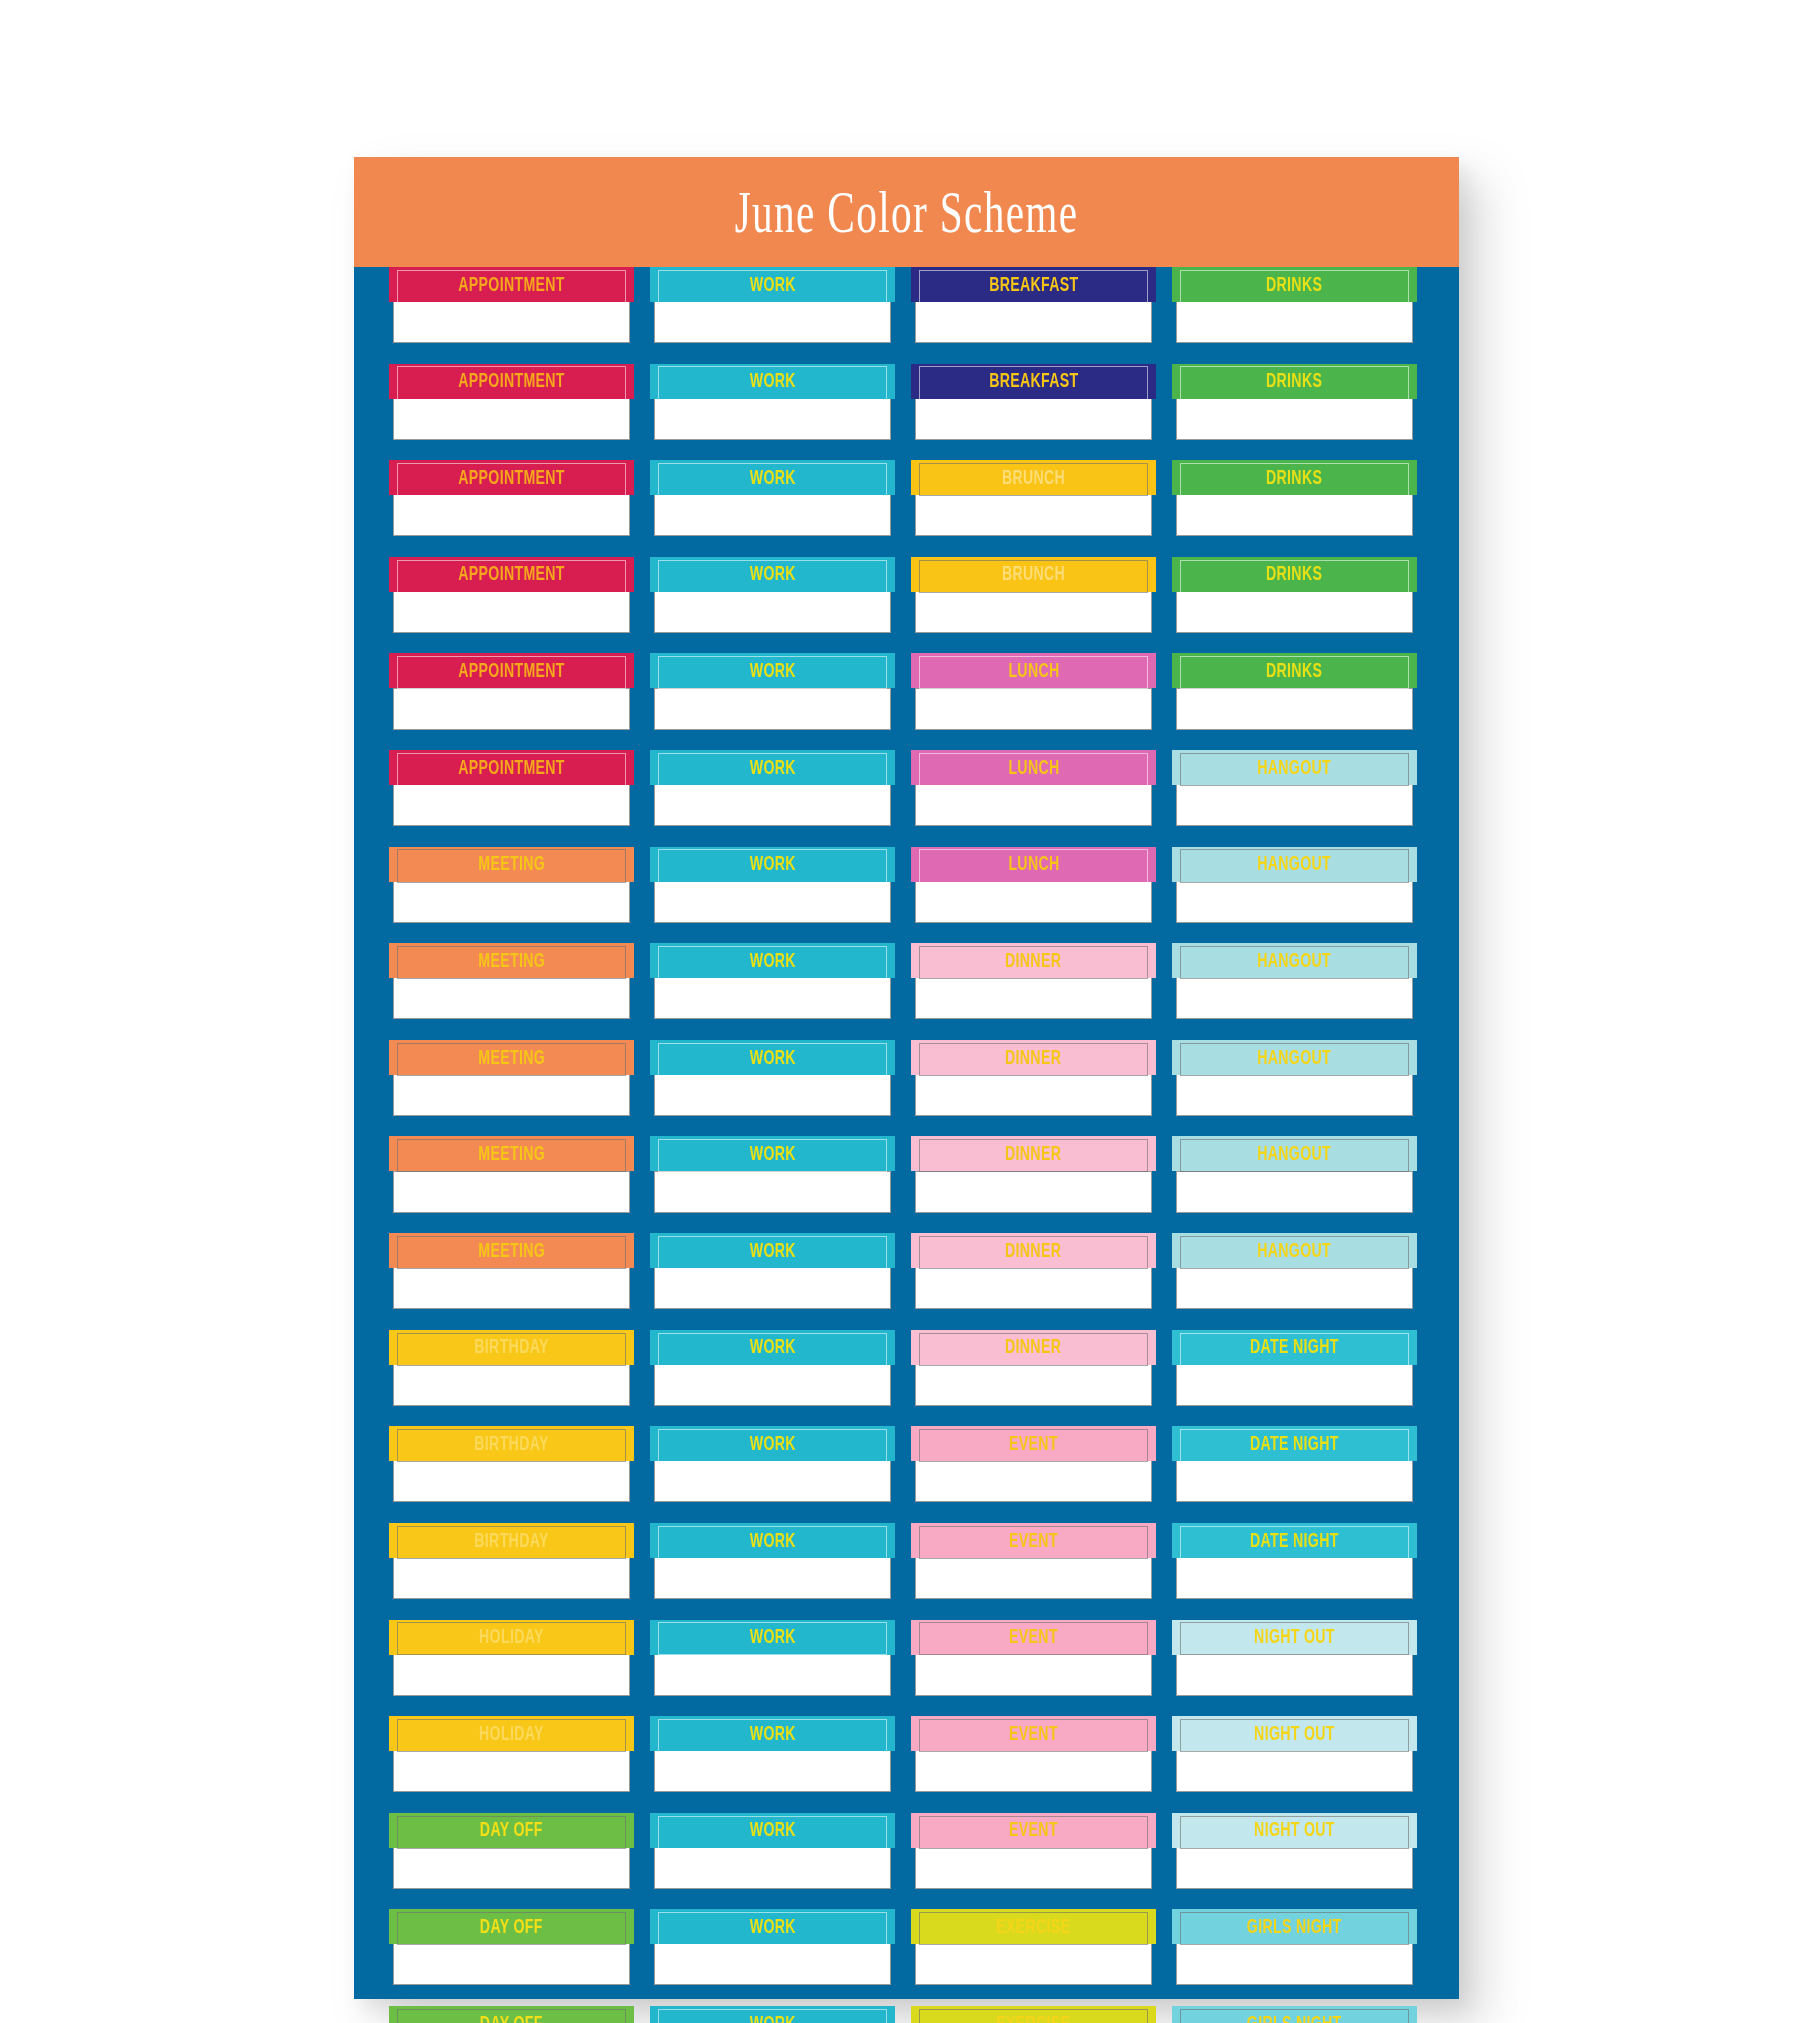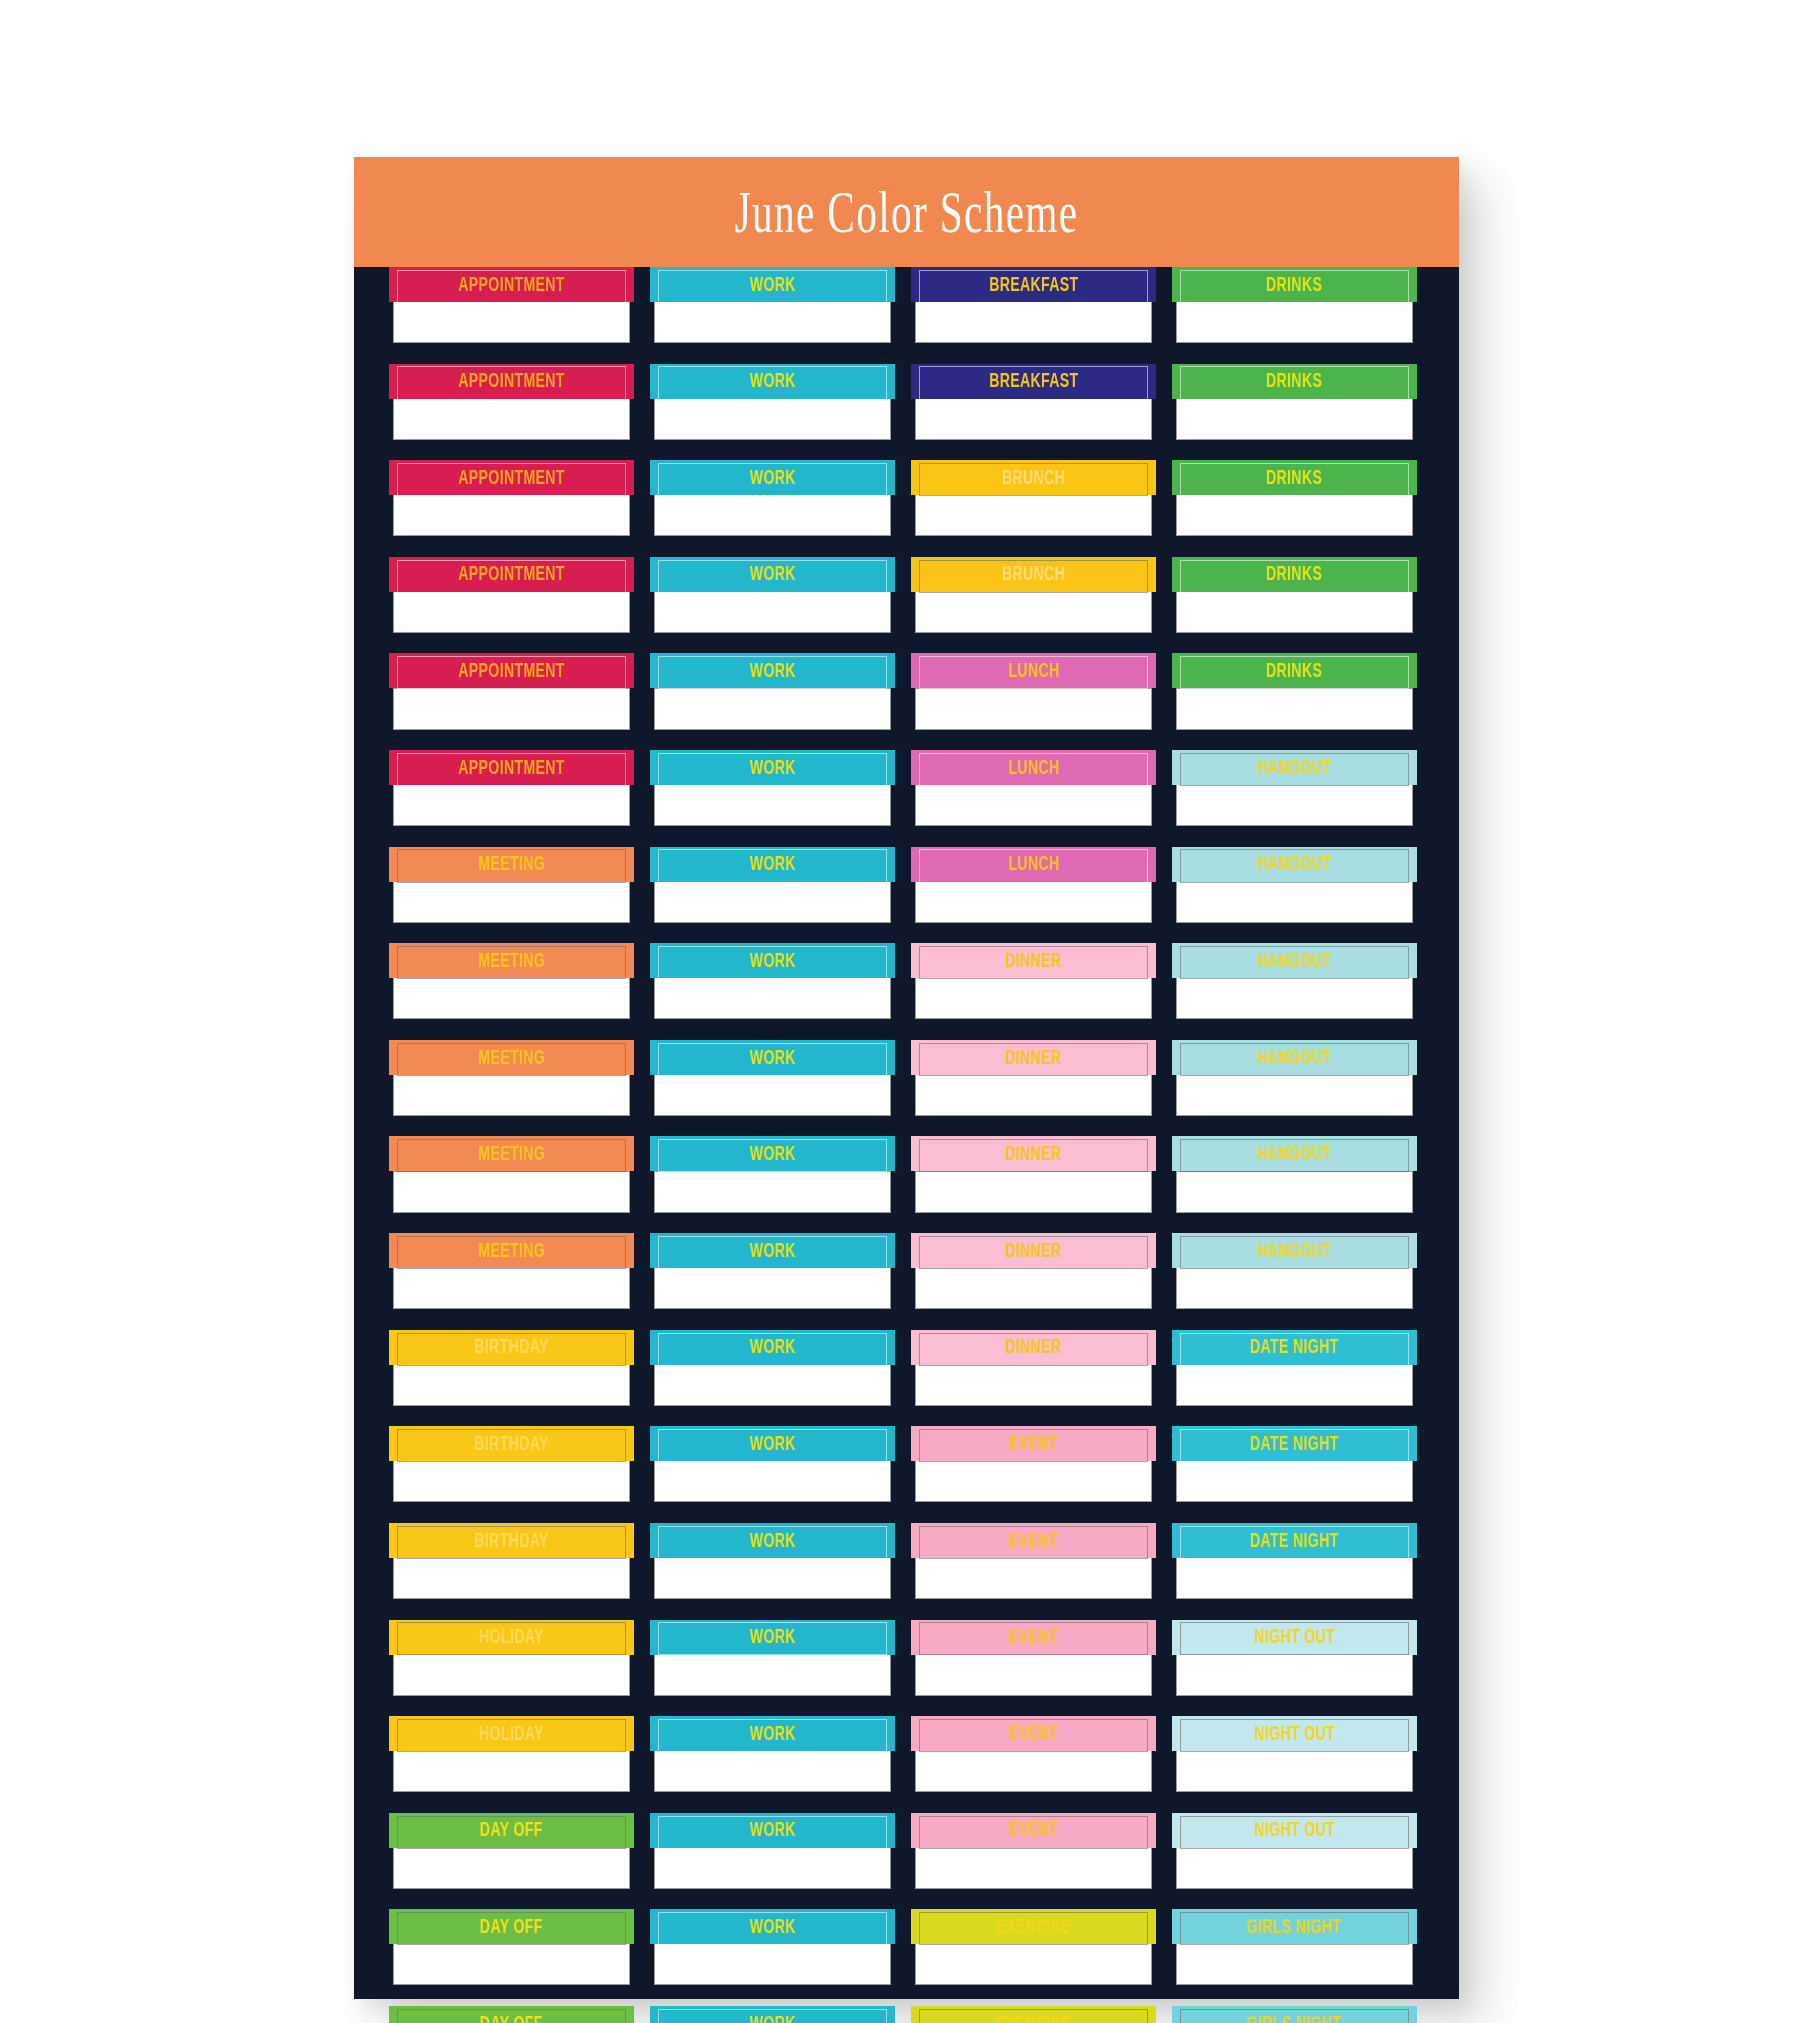--- a/index.html
+++ b/index.html
@@ -15,21 +15,21 @@
     overflow: hidden;
   }
 
   
   #page-card {
     position: absolute;
     left: 354px;
     top: 157px;
     width: 1105px;
     height: 1842px;
-    background: #0f172a;
+    background: #0369a1;
     box-shadow: 24px 24px 41px rgba(120,120,120,0.28),
                 7.5px 9.3px 17px rgba(140,140,140,0.16);
   }
 
   
   #header-banner {
     position: absolute;
     left: 0;
     top: 0;
     width: 100%;

